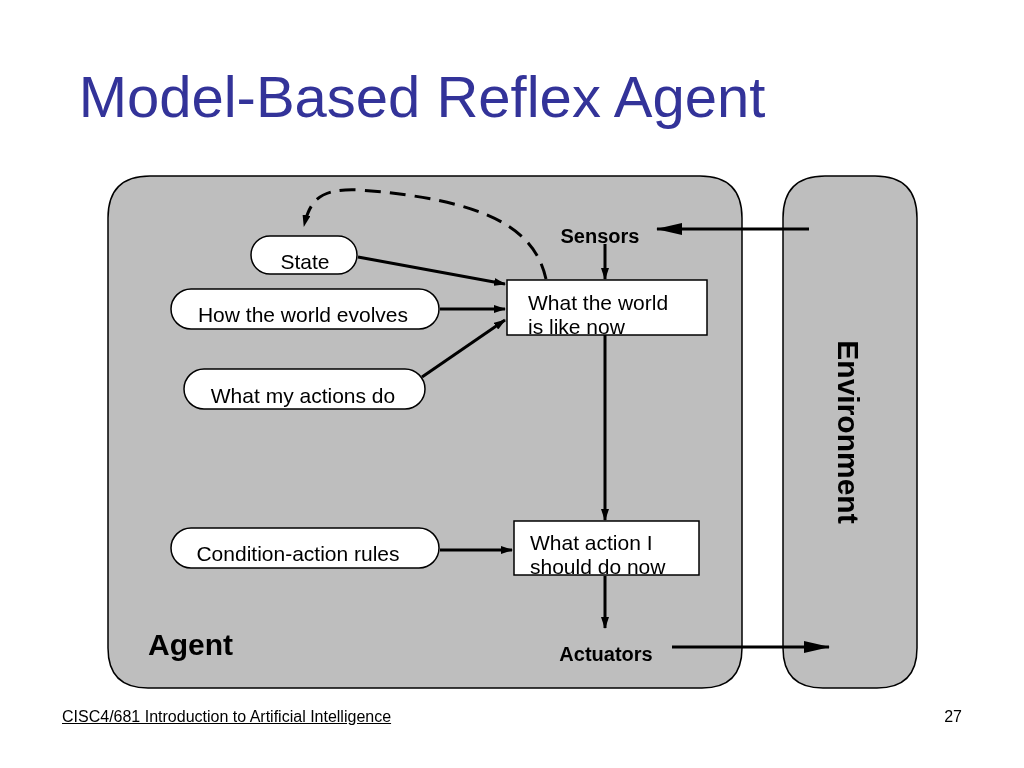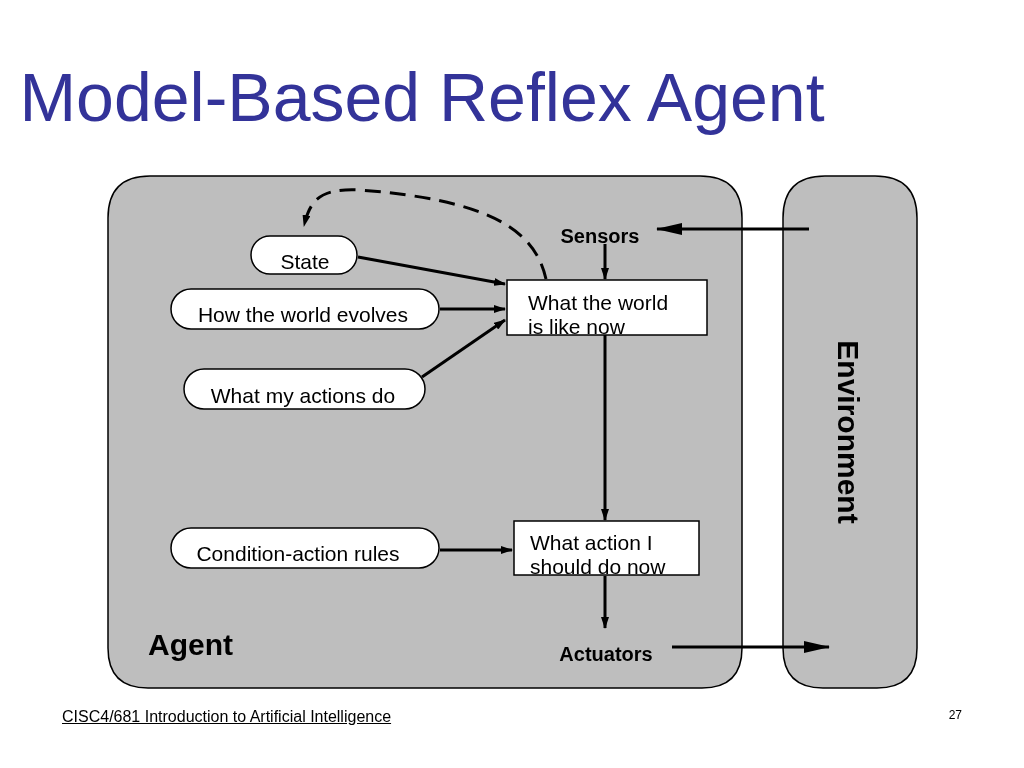--- a/index.html
+++ b/index.html
@@ -1,20 +1,20 @@
 <!DOCTYPE html>
 <html><head>
 <meta charset="utf-8">
 <style>
   html, body { margin:0; padding:0; background:#ffffff; }
   body { width:1024px; height:768px; position:relative; overflow:hidden; font-family:"Liberation Sans", sans-serif; }
-  .title { position:absolute; left:0; width:844px; top:62px; text-align:center; font-size:68px; color:#333399; line-height:70px; }
+  .title { position:absolute; left:0; width:844px; top:62px; text-align:center; font-size:58px; color:#333399; line-height:70px; }
   svg.diagram { position:absolute; left:0; top:0; }
   .footer-left { position:absolute; left:62px; top:708px; font-size:16px; color:#000;text-decoration:underline; }
-  .footer-right { position:absolute; right:62px; top:708px; font-size:12px; color:#000; }
+  .footer-right { position:absolute; right:62px; top:708px; font-size:16px; color:#000; }
   .lbl { font-family:"Liberation Sans", sans-serif; fill:#000; }
 </style>
 </head>
 <body>
 
 <div class="title">Model-Based Reflex Agent</div>
 
 <svg class="diagram" width="1024" height="768" viewBox="0 0 1024 768">
   <defs>
     <marker id="ah" markerWidth="12" markerHeight="8" refX="11" refY="4" orient="auto" markerUnits="userSpaceOnUse">

